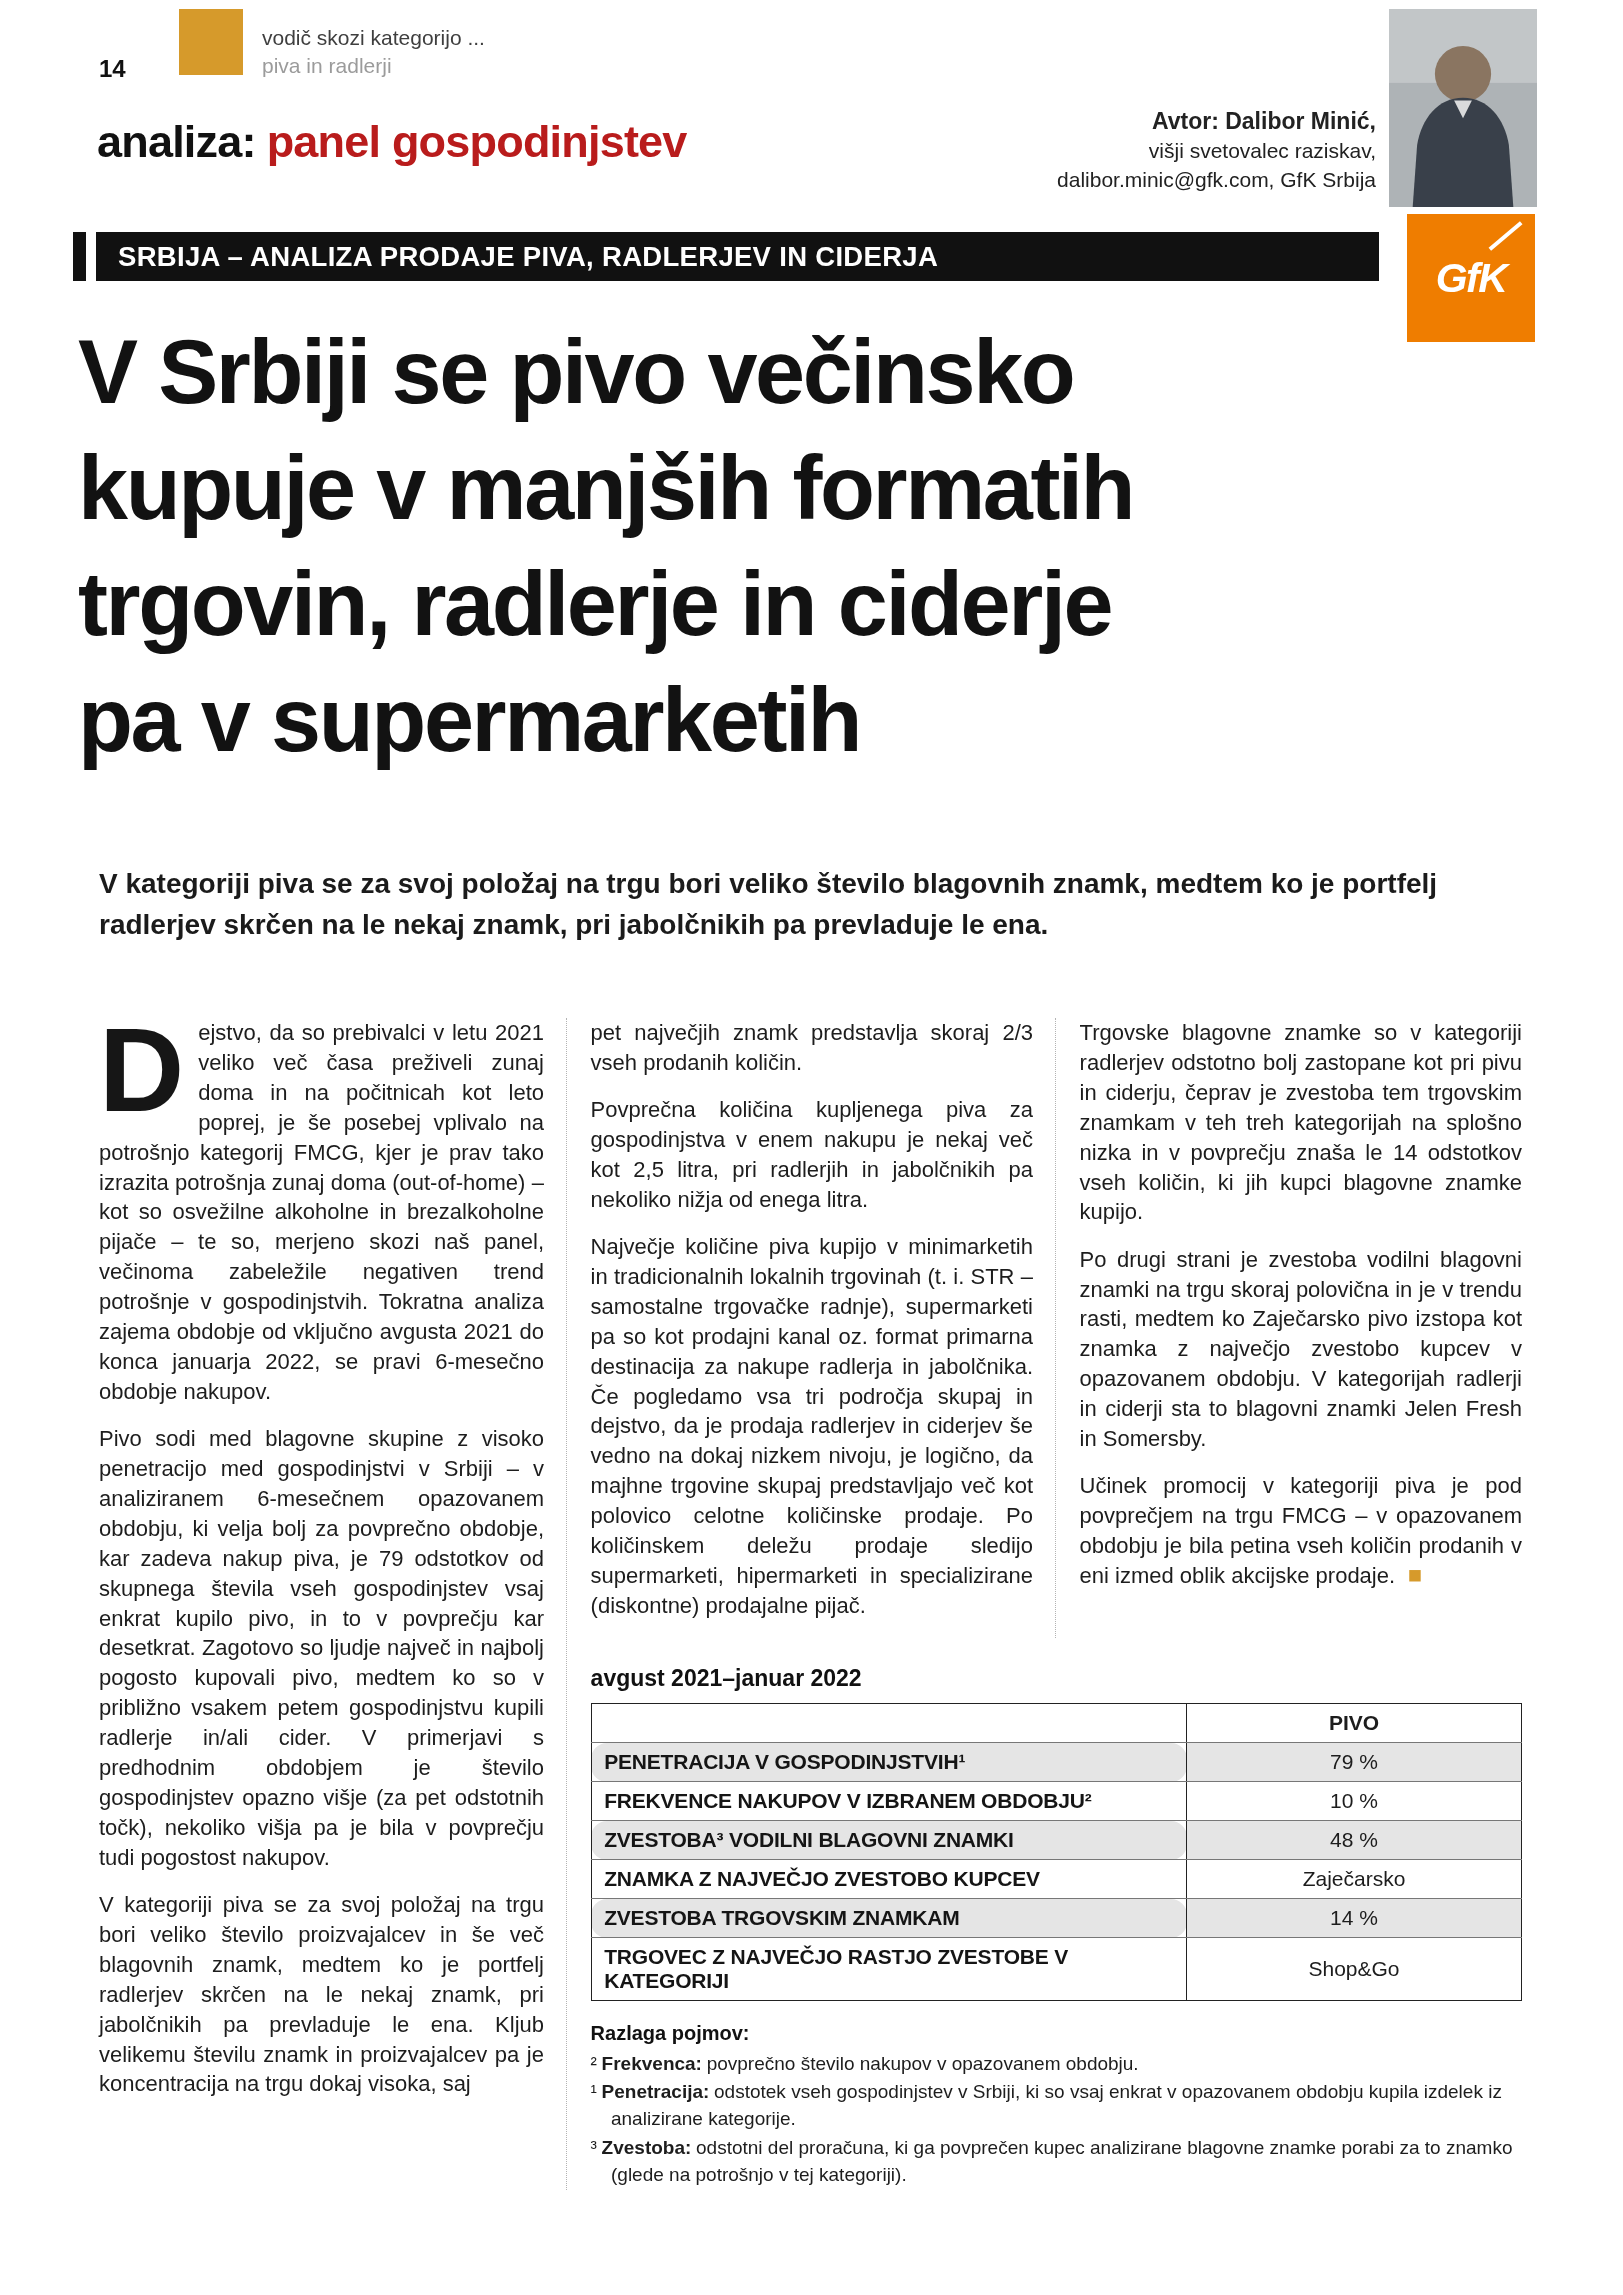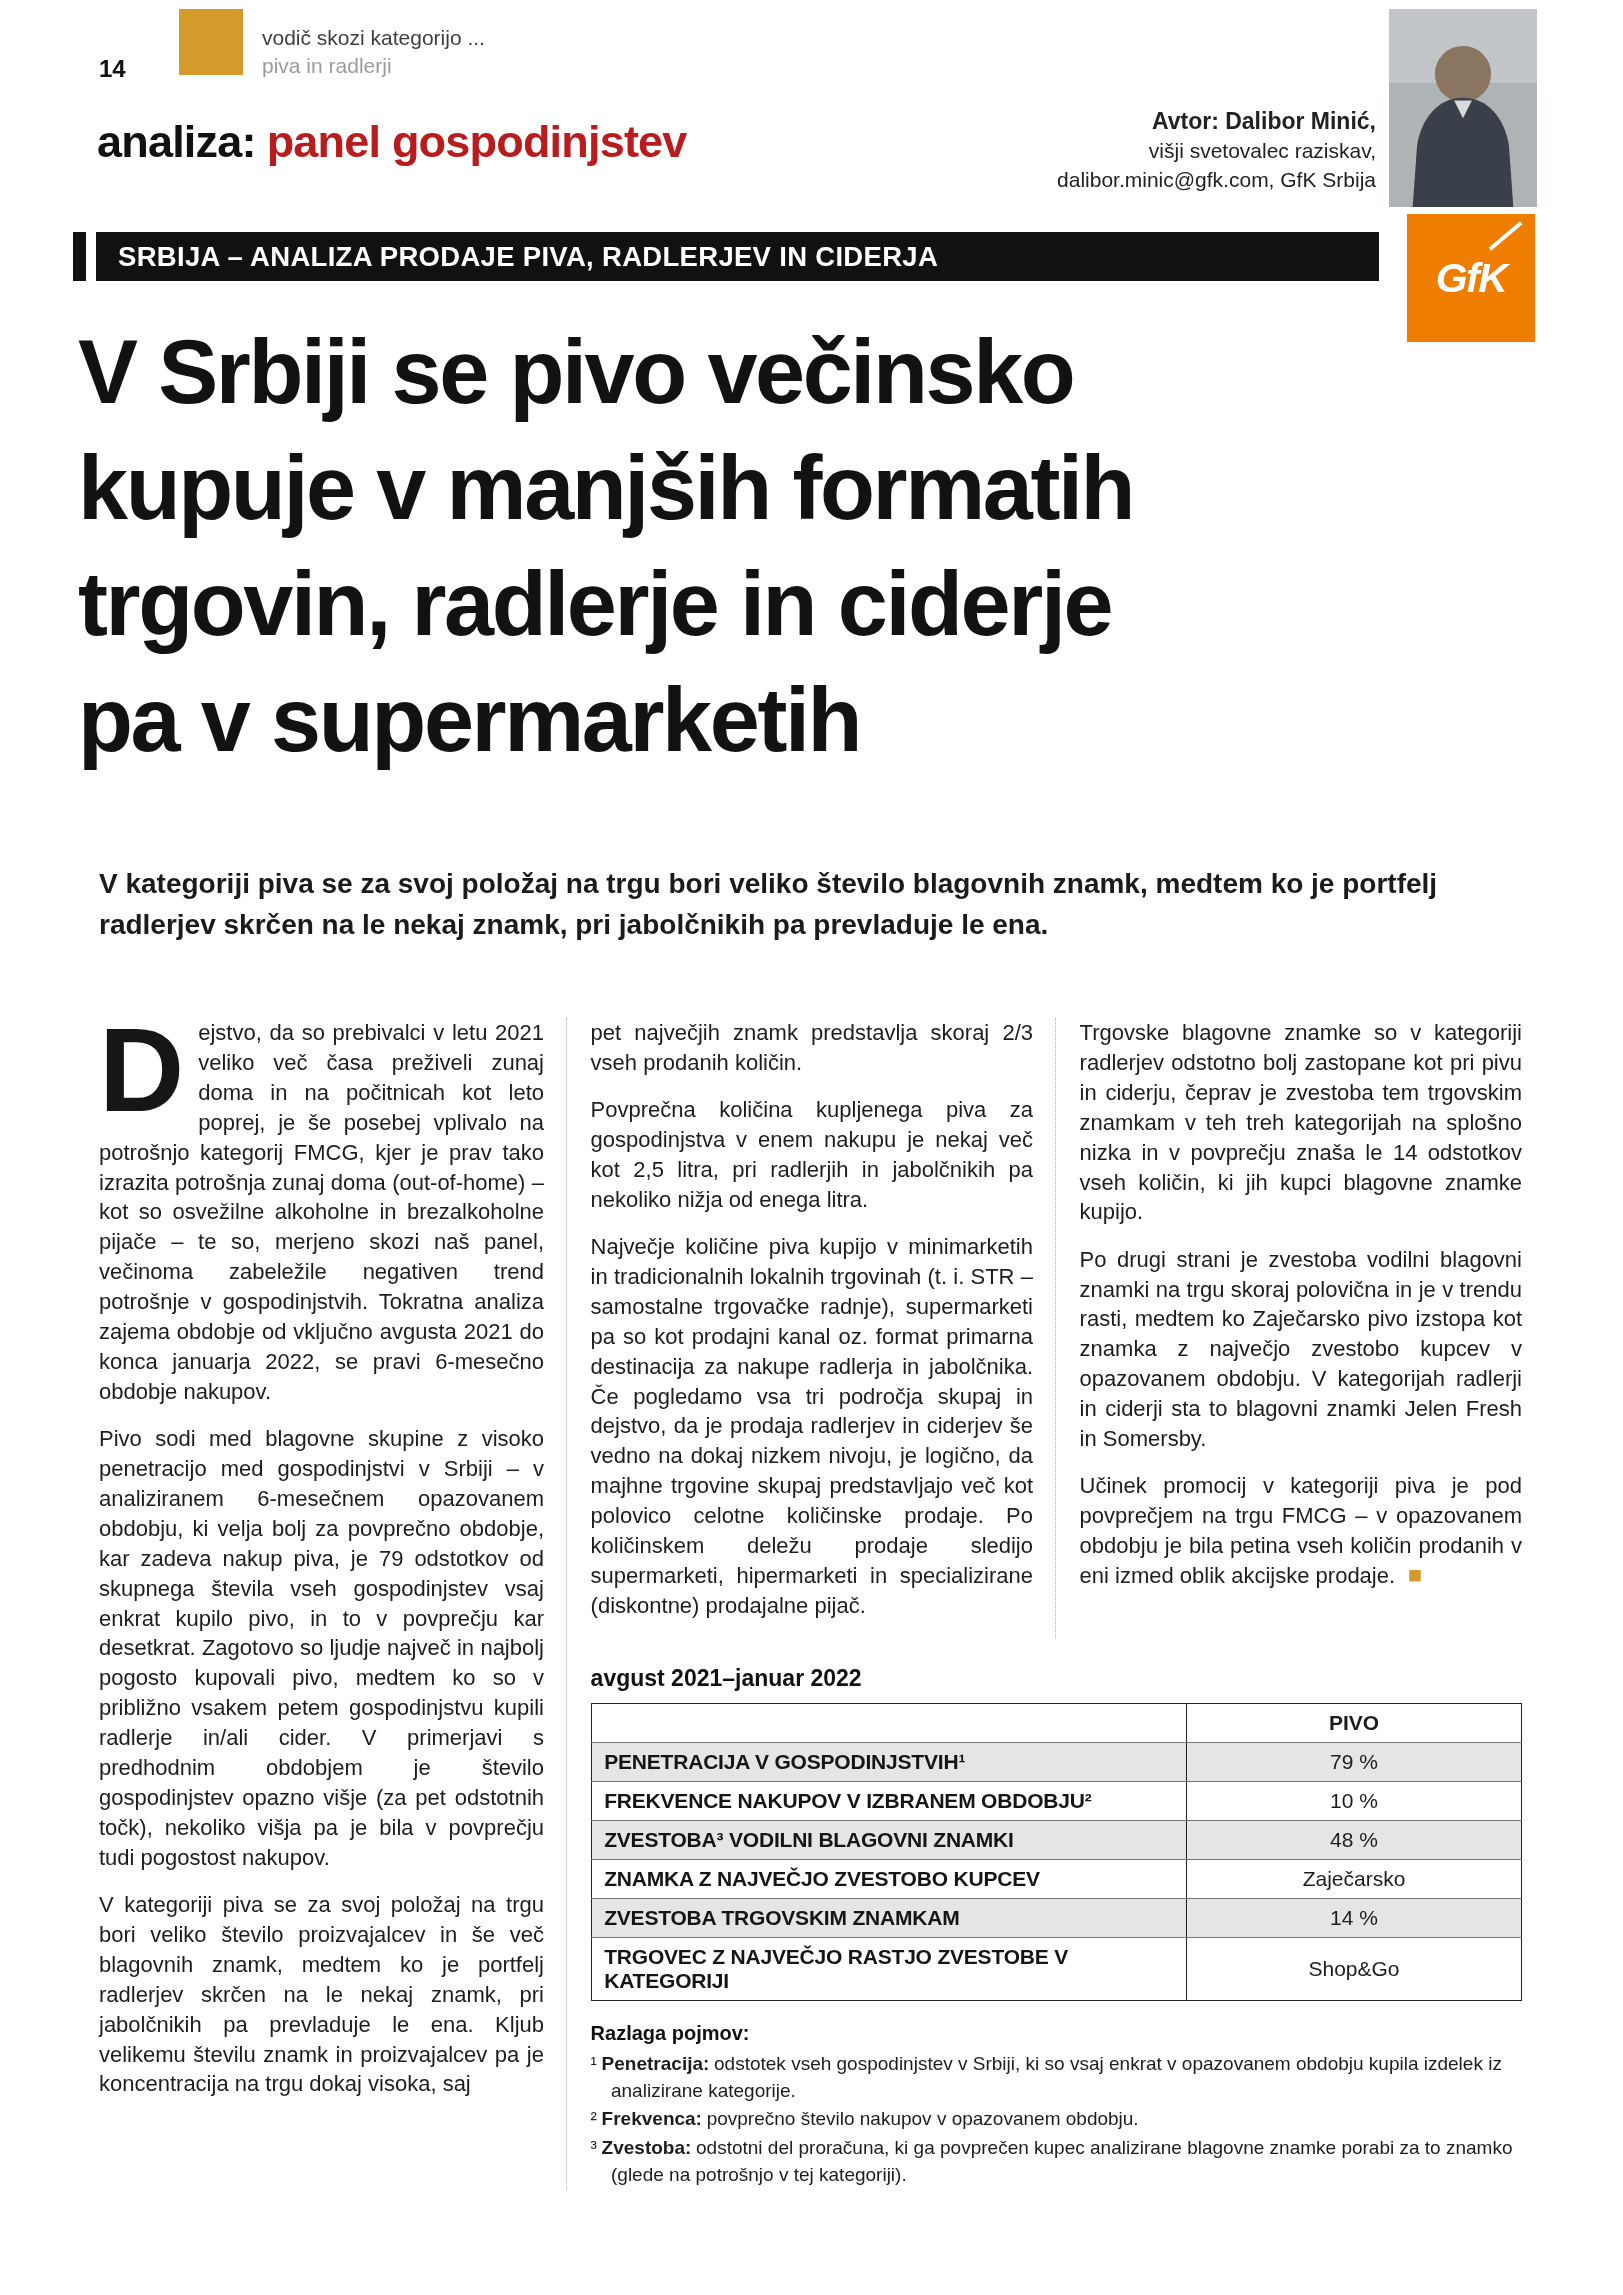--- a/index.html
+++ b/index.html
@@ -50,21 +50,21 @@
   .col3 { flex:1; padding-left:23.6px; }
   .dropcap { float:left; font-size:118px; line-height:0.79; font-weight:700; color:#161616;
              margin:6.3px 14px 0 0; }
   .end-marker { color:#D69A2B; font-size:23.6px; margin-left:12.6px; line-height:1; }
 
   
   .table-block { margin-top:27px; }
   .table-caption { font-weight:700; font-size:23px; margin-bottom:11px; color:#111; }
   table.stats { width:100%; border-collapse:collapse; border:1.6px solid #222; font-size:21px; }
   .stats th, .stats td { padding:7px 12.6px; border-bottom:0.8px solid #777; }
-  .stats .lbl { text-align:left; font-weight:700; letter-spacing:-0.2px; color:#151515; }
+  .stats .lbl { text-align:left; font-weight:700; letter-spacing:-0.2px; color:#151515;border-radius:16px; }
   .stats .val { text-align:center; width:36%; border-left:1.6px solid #222; font-weight:400; }
   .stats thead .val { font-weight:700; }
   .stats tbody tr:nth-child(odd) { background:#E5E5E5; }
   .stats tbody tr:last-child td { border-bottom:none; }
 
   
   .footnotes { margin-top:20.4px; }
   .fn-title { font-weight:700; font-size:20px; margin-bottom:6.3px; color:#111; }
   .fn { font-size:19px; line-height:1.42; padding-left:20.4px; text-indent:-20.4px; color:#1d1d1d; margin-bottom:1.6px; }
   .fn-marker { margin-right:4.7px; }
@@ -180,24 +180,24 @@
             <tr>
               <td class="lbl">TRGOVEC Z NAJVEČJO RASTJO ZVESTOBE V KATEGORIJI</td>
               <td class="val">Shop&amp;Go</td>
             </tr>
           </tbody>
         </table>
 
         <div class="footnotes">
           <div class="fn-title">Razlaga pojmov:</div>
           <div class="fn">
-            <span class="fn-marker">¹</span><span class="fn-term">Penetracija:</span><span>odstotek vseh gospodinjstev v Srbiji, ki so vsaj enkrat v opazovanem obdobju kupila izdelek iz analizirane kategorije.</span>
+            <span class="fn-marker">²</span><span class="fn-term">Frekvenca:</span><span>povprečno število nakupov v opazovanem obdobju.</span>
           </div>
           <div class="fn">
-            <span class="fn-marker">²</span><span class="fn-term">Frekvenca:</span><span>povprečno število nakupov v opazovanem obdobju.</span>
+            <span class="fn-marker">¹</span><span class="fn-term">Penetracija:</span><span>odstotek vseh gospodinjstev v Srbiji, ki so vsaj enkrat v opazovanem obdobju kupila izdelek iz analizirane kategorije.</span>
           </div>
           <div class="fn">
             <span class="fn-marker">³</span><span class="fn-term">Zvestoba:</span><span>odstotni del proračuna, ki ga povprečen kupec analizirane blagovne znamke porabi za to znamko (glede na potrošnjo v tej kategoriji).</span>
           </div>
         </div>
       </div>
     </div>
 
   </div>
 </div>

